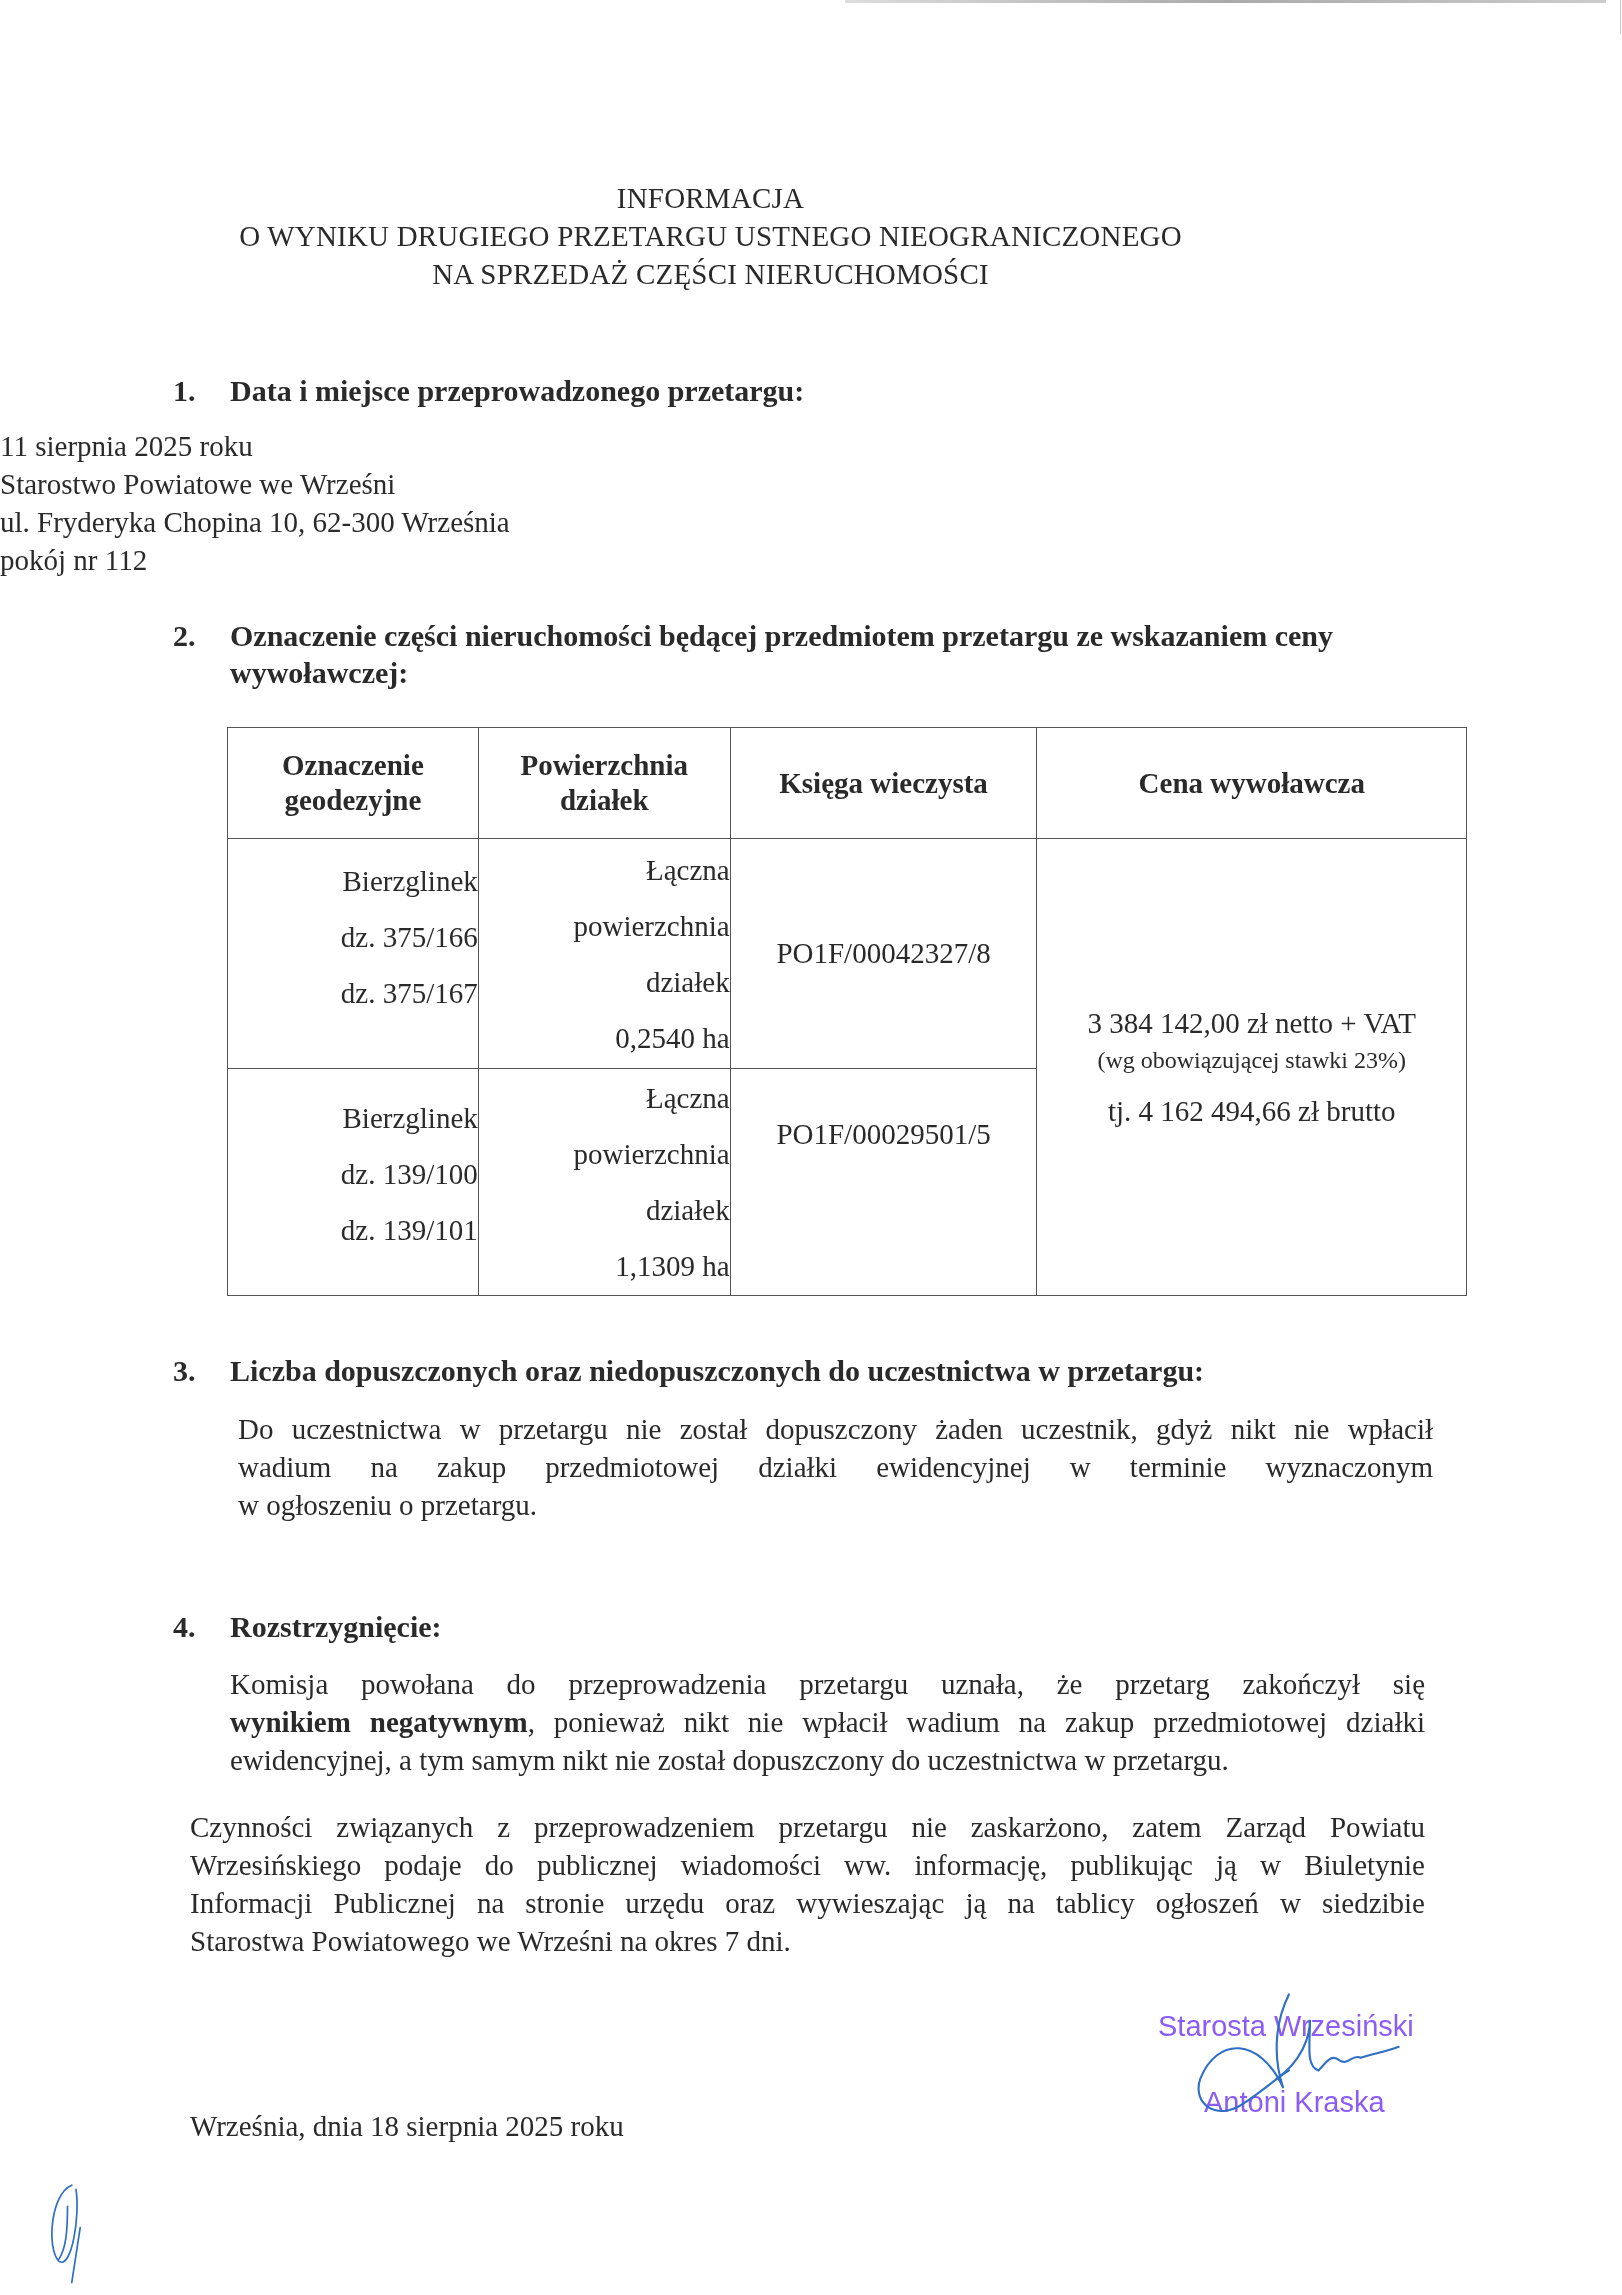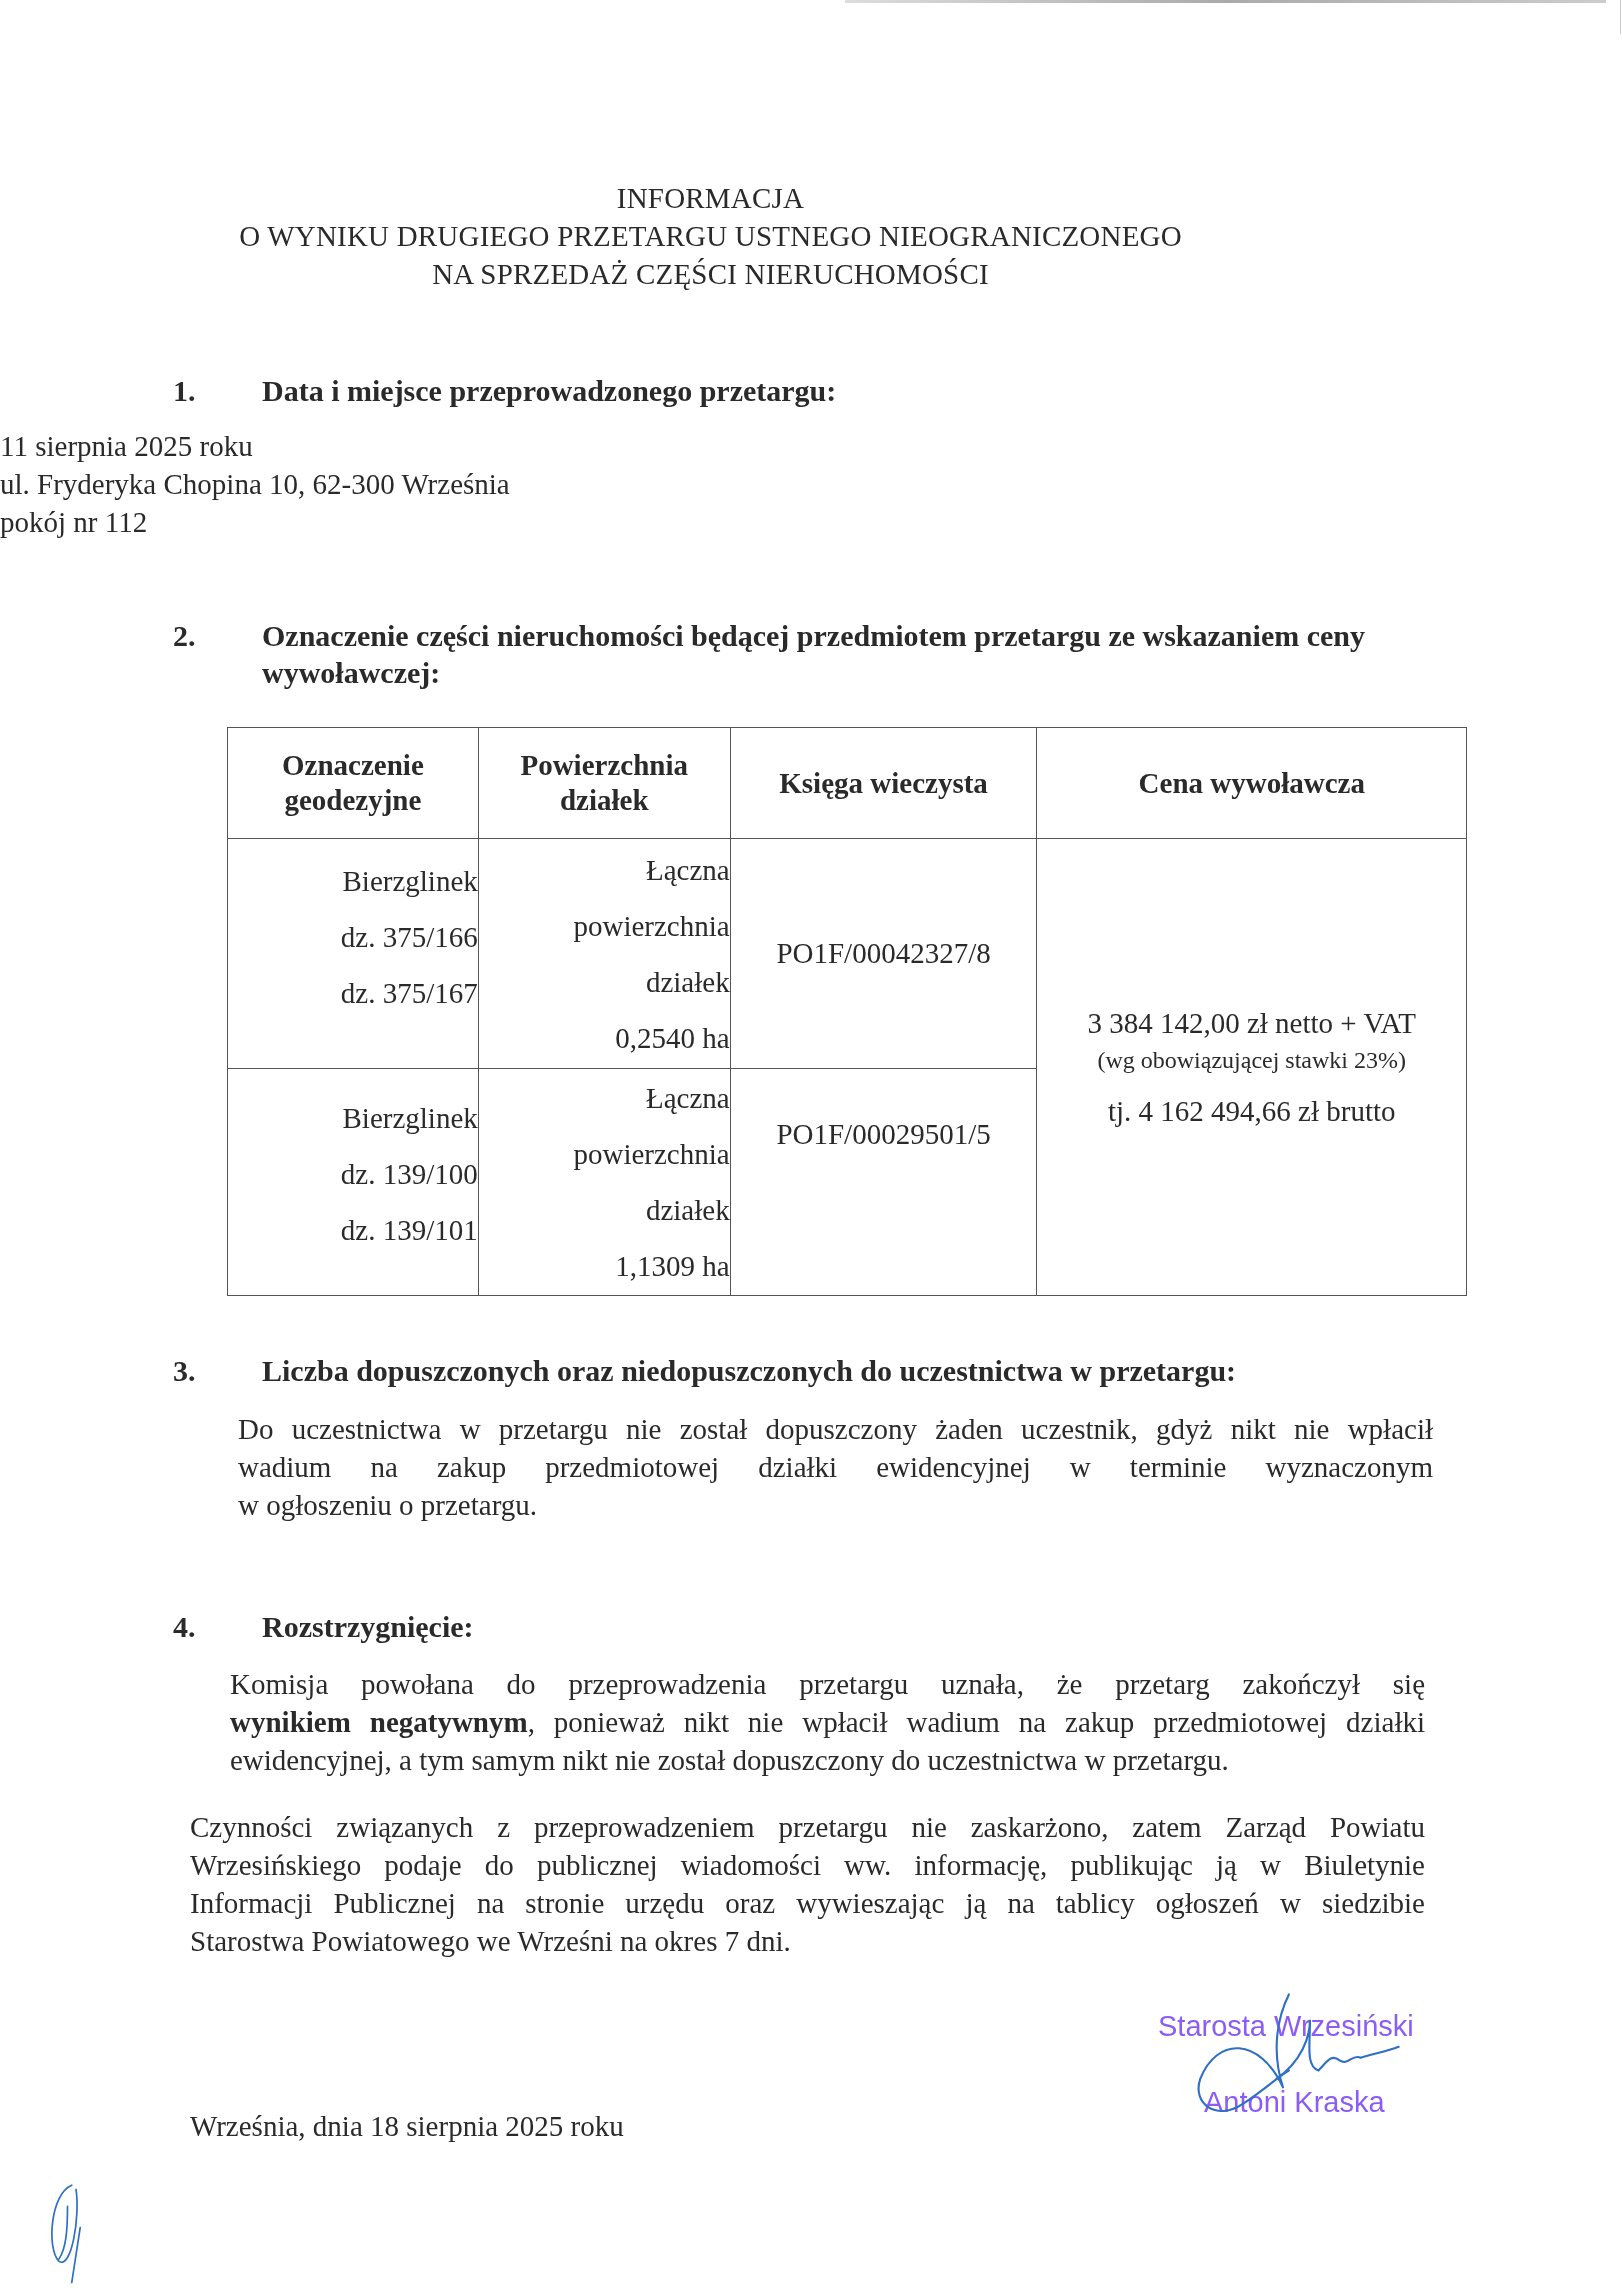--- a/index.html
+++ b/index.html
@@ -11,21 +11,21 @@
   .edge-top { position: absolute; left: 845px; top: 0; width: 761px; height: 2.5px; background: linear-gradient(90deg, #ddd, #aaa, #ccc); }
   .edge-right { position: absolute; right: 1.7px; top: 0; width: 1.7px; height: 34px; background: #c8c8c8; }
   .title {
     position: absolute; left: 16px; width: 1389px; top: 179px;
     text-align: center; font-size: 29px; line-height: 38px; letter-spacing: 0.2px;
   }
   .sec-head {
     position: absolute; font-weight: bold; font-size: 30px; line-height: 37px;
   }
   .sec-head .num { position: absolute; left: 0; top: 0; }
-  .sec-head .txt { position: absolute; left: 57px; top: 0; white-space: nowrap; margin-left: 32px; }
+  .sec-head .txt { position: absolute; left: 57px; top: 0; white-space: nowrap; }
   .center-block {
     position: absolute; left: 0; width: 1334px; top: 427px;
     text-align: left; font-size: 29px; line-height: 38px;
   }
   .para {
     position: absolute; font-size: 29px; line-height: 38px; text-align: justify;
   }
   .para .line { display: block; text-align: justify; text-align-last: justify; white-space: nowrap; }
   .para .line.last { text-align-last: left; }
   table.auction {
@@ -56,20 +56,21 @@
   <div>O WYNIKU DRUGIEGO PRZETARGU USTNEGO NIEOGRANICZONEGO</div>
   <div>NA SPRZEDAŻ CZĘŚCI NIERUCHOMOŚCI</div>
 </div>
 
 <div class="sec-head" style="left:173px; top:372px;">
   <span class="num">1.</span>
   <span class="txt">Data i miejsce przeprowadzonego przetargu:</span>
 </div>
 <div class="center-block">
   <div>11 sierpnia 2025 roku</div>
+  <div>Starostwo Powiatowe we Wrześni</div>
   <div>ul. Fryderyka Chopina 10, 62-300 Września</div>
   <div>pokój nr 112</div>
 </div>
 
 <div class="sec-head" style="left:173px; top:617px;">
   <span class="num">2.</span>
   <span class="txt">Oznaczenie części nieruchomości będącej przedmiotem przetargu ze wskazaniem ceny</span>
   <span class="txt" style="top:37px;">wywoławczej:</span>
 </div>
 

